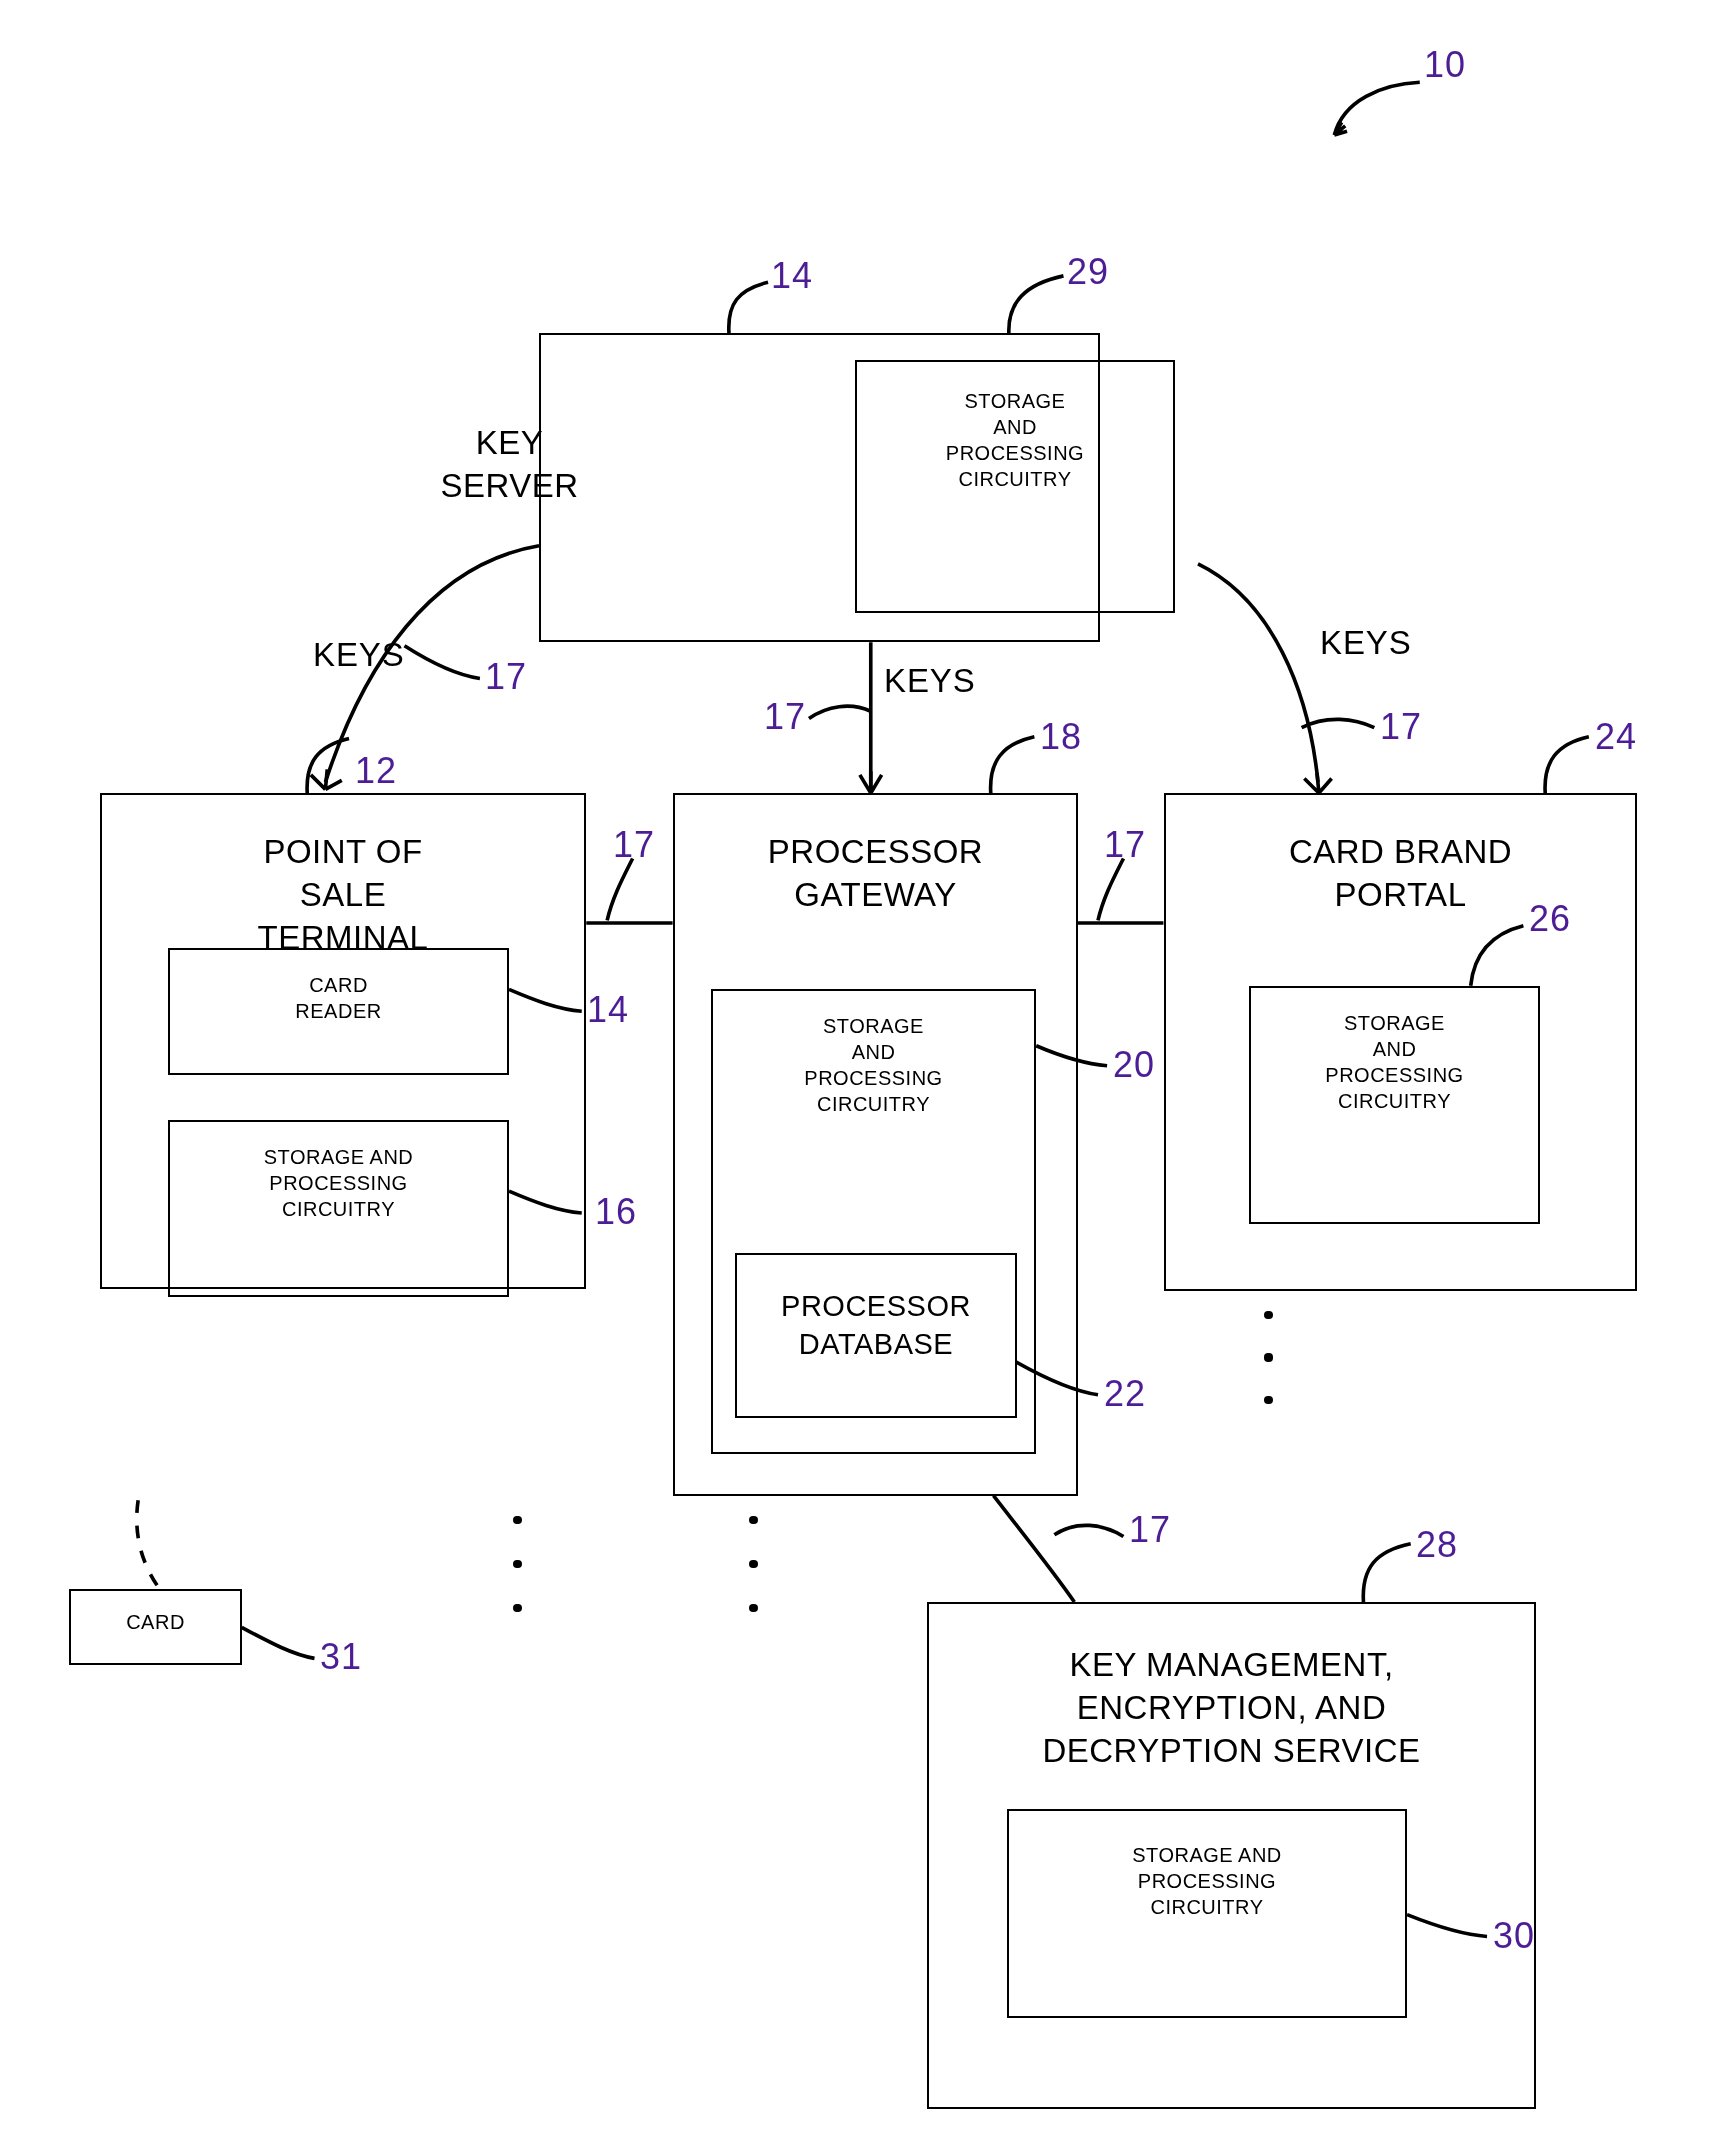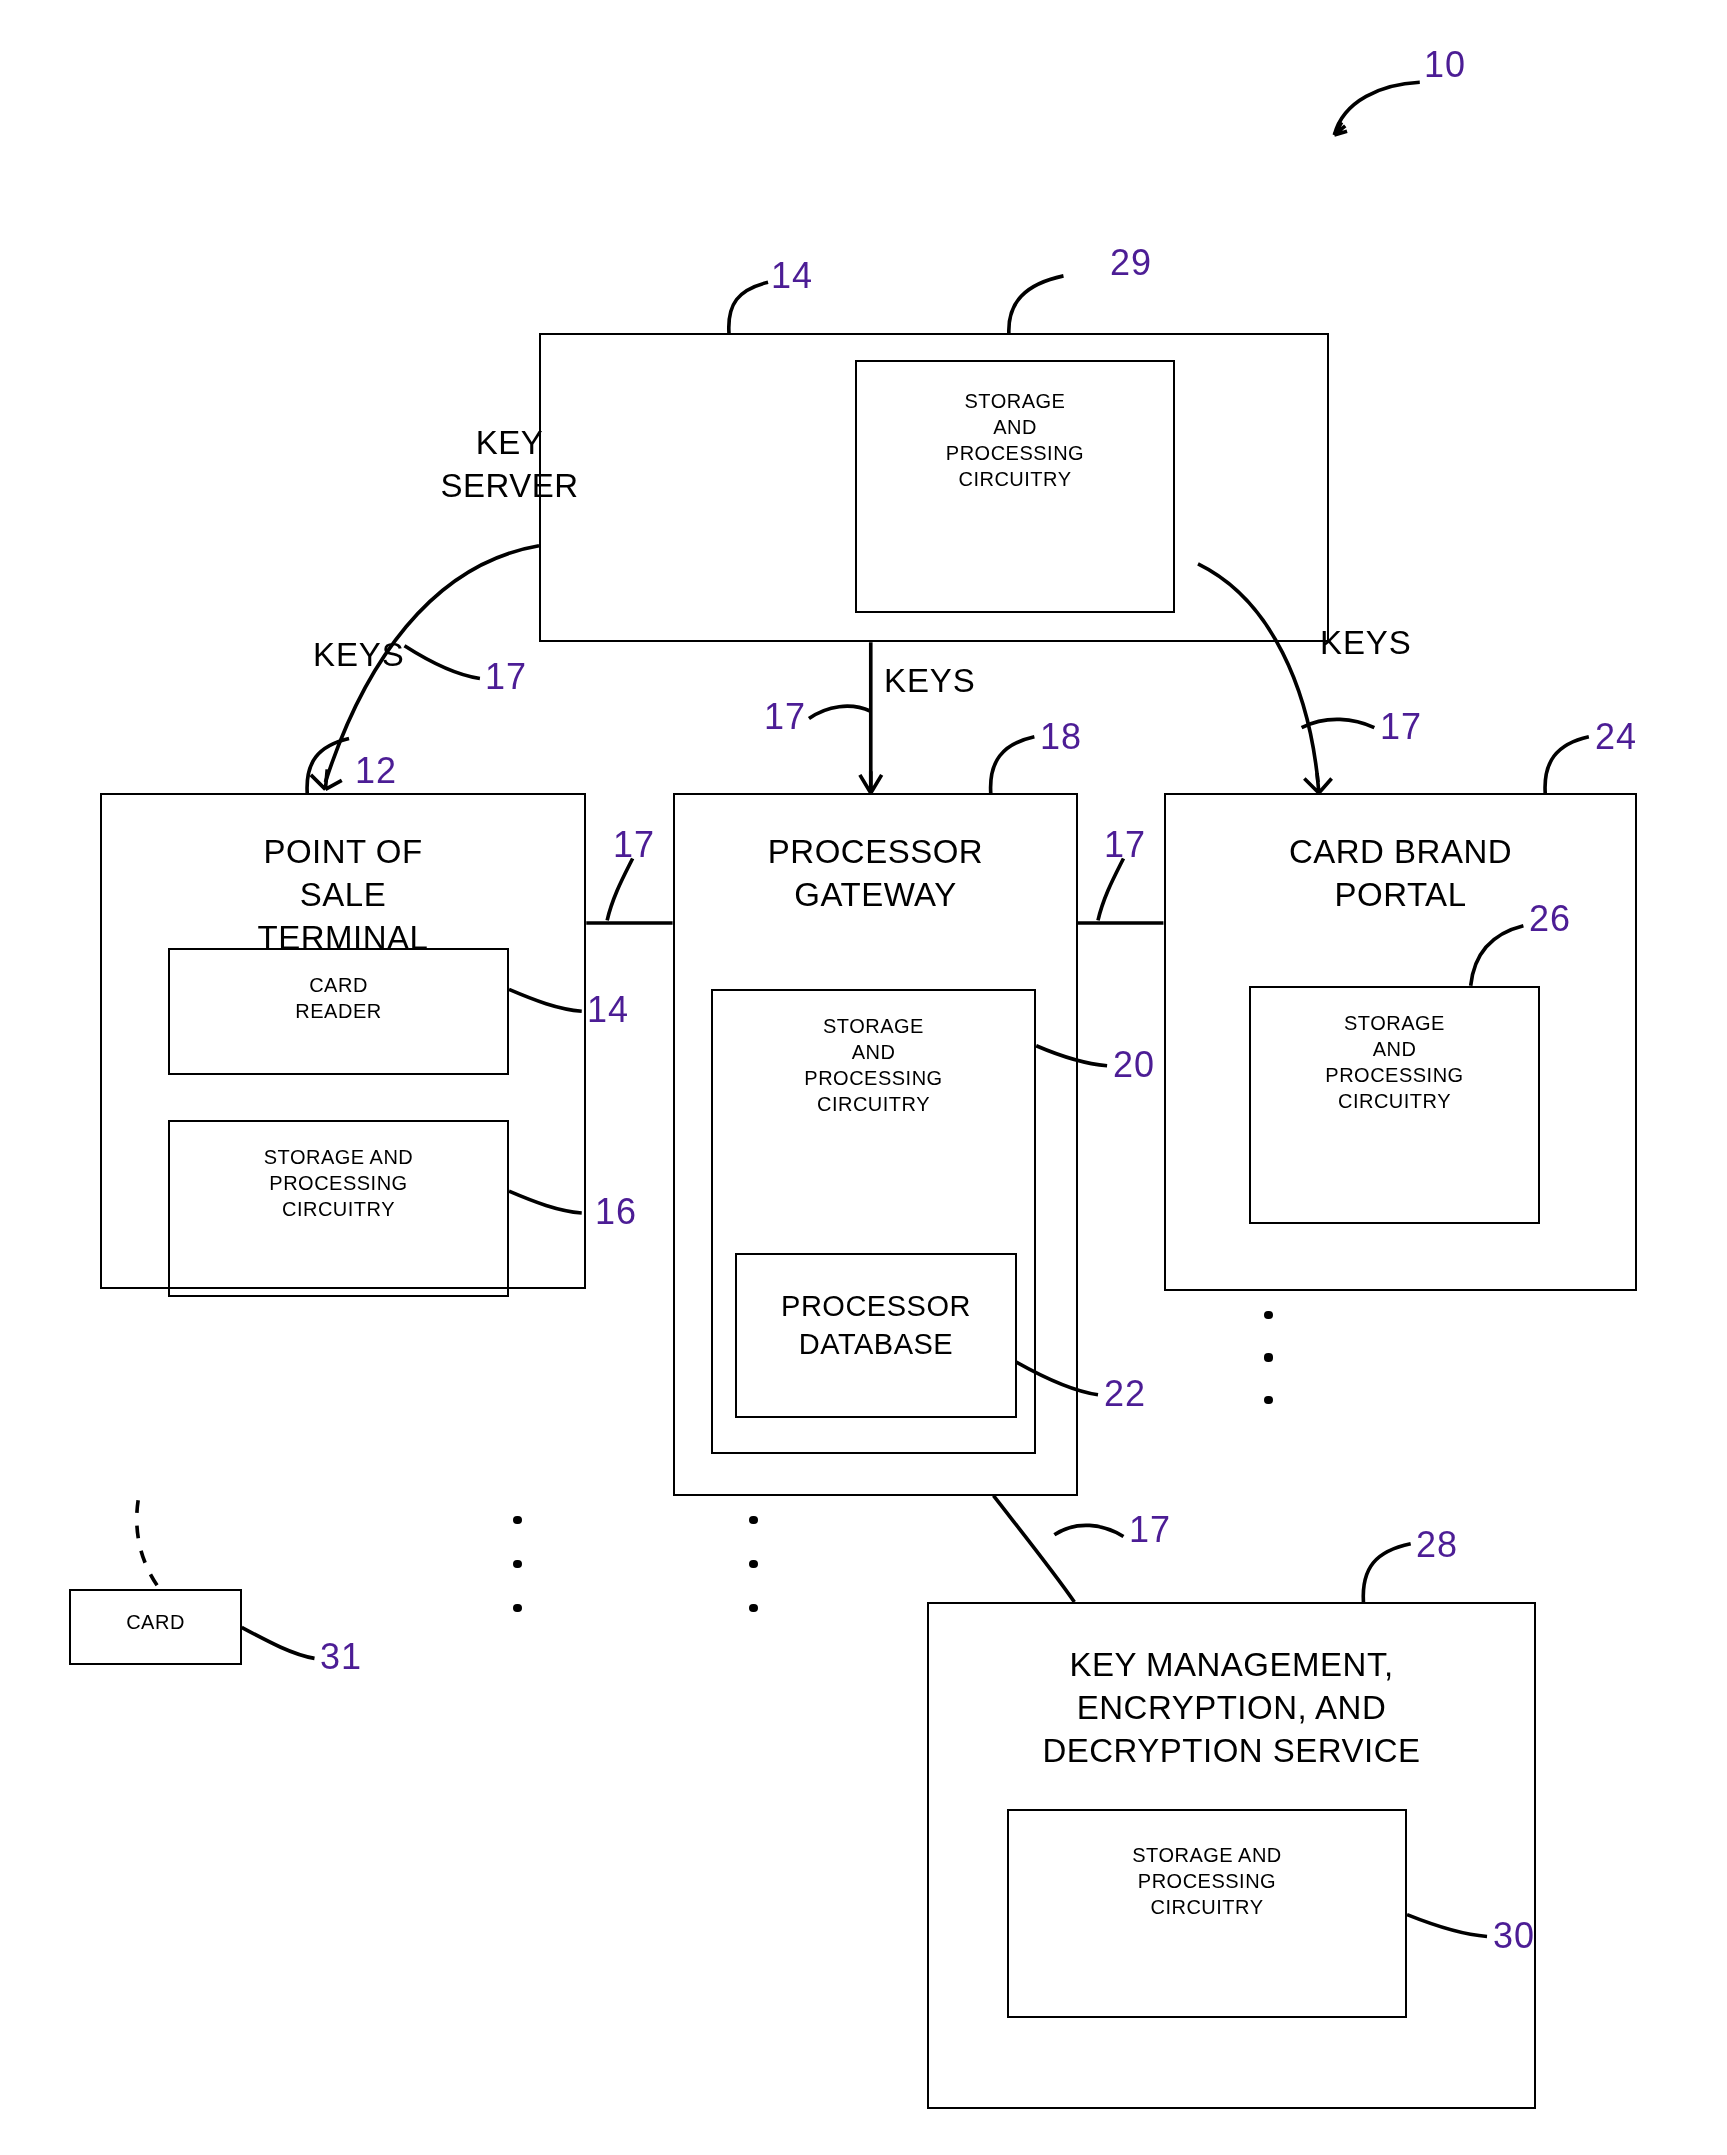--- a/index.html
+++ b/index.html
@@ -140,21 +140,21 @@
 
     <path d="M1618,1084 C1622,1046 1644,1026 1676,1018" fill="none" stroke="#000" stroke-width="4"></path>
 
     <path d="M1548,2106 C1578,2118 1608,2128 1636,2130" fill="none" stroke="#000" stroke-width="4"></path>
 
     <path d="M266,1790 C296,1806 322,1820 346,1824" fill="none" stroke="#000" stroke-width="4"></path>
 
     <path d="M152,1650 C146,1690 158,1724 176,1748" fill="none" stroke="#000" stroke-width="4" stroke-dasharray="14 14"></path>
   </svg>
 
-  <div class="box" style="left:539px; top:333px; width:790px; height:309px;">
+  <div class="box" style="left:539px; top:333px; width:561px; height:309px;">
     <div class="boxlabel title-lg" style="top:87px; left:-286px; width:509px;">KEY
 SERVER</div>
   </div>
   <div class="box" style="left:855px; top:360px; width:320px; height:253px;">
     <div class="boxlabel title-md" style="top:25.5px;">STORAGE
 AND
 PROCESSING
 CIRCUITRY</div>
   </div>
 
@@ -210,21 +210,21 @@
 CIRCUITRY</div>
   </div>
 
   <div class="box" style="left:69px; top:1589px; width:173px; height:76px;">
     <div class="boxlabel title-md" style="top:18px;">CARD</div>
   </div>
 
   <div class="refnum" style="left:1424px; top:44px;">10</div>
 
   <div class="refnum" style="left:771px; top:255px;">14</div>
-  <div class="refnum" style="left:1067px; top:242px;margin-left:43px;">29</div>
+  <div class="refnum" style="left:1067px; top:251px;">29</div>
 
   <div class="refnum" style="left:355px; top:750px;text-align:center;">12</div>
   <div class="refnum" style="left:1040px; top:716px;">18</div>
   <div class="refnum" style="left:1595px; top:716px;">24</div>
   <div class="refnum" style="left:1416px; top:1524px;">28</div>
 
   <div class="refnum" style="left:587px; top:989px;">14</div>
   <div class="refnum" style="left:587px; top:1191px;margin-left:8px;">16</div>
   <div class="refnum" style="left:1113px; top:1044px;">20</div>
   <div class="refnum" style="left:1104px; top:1373px;">22</div>

